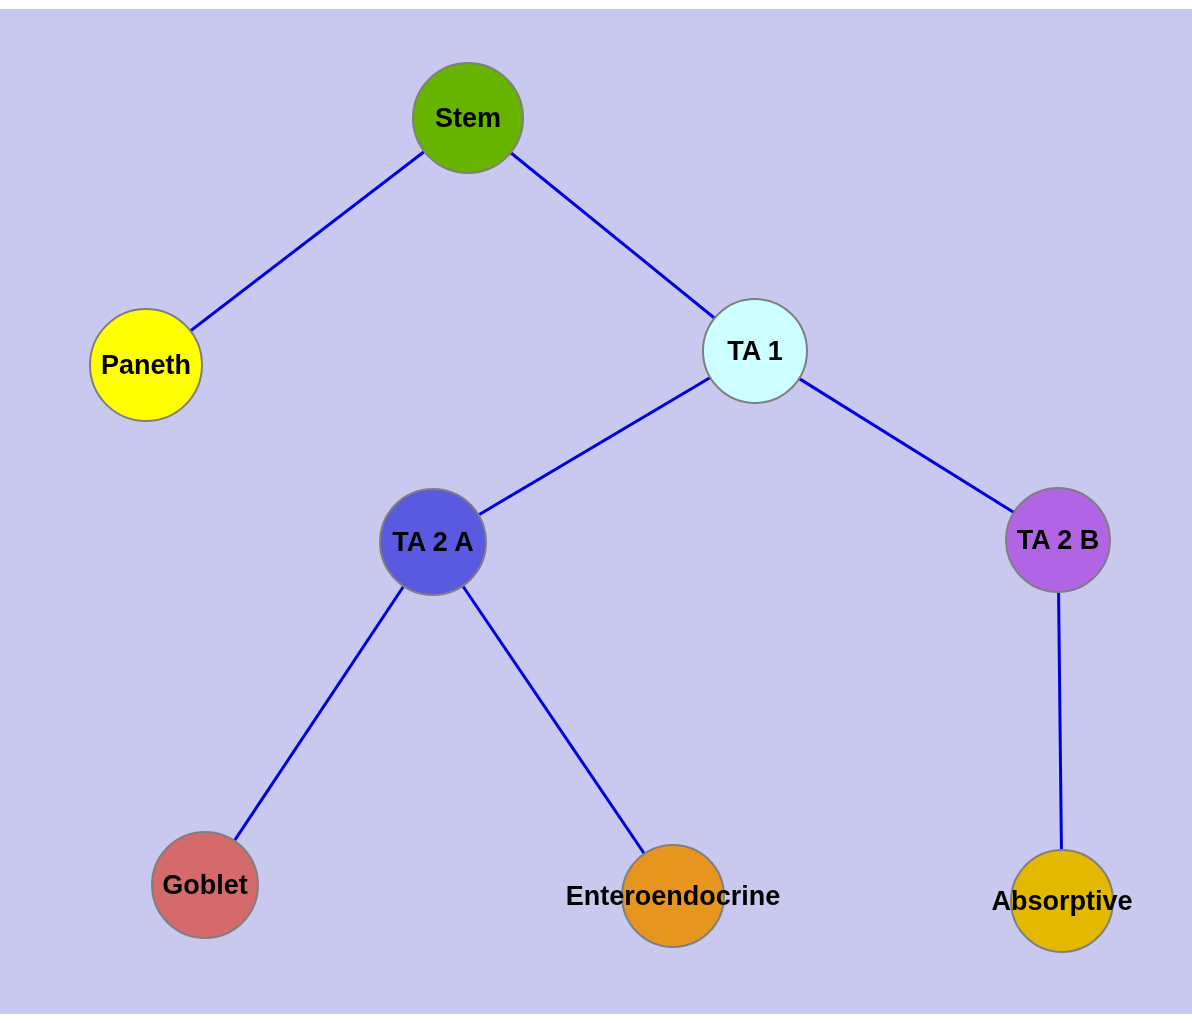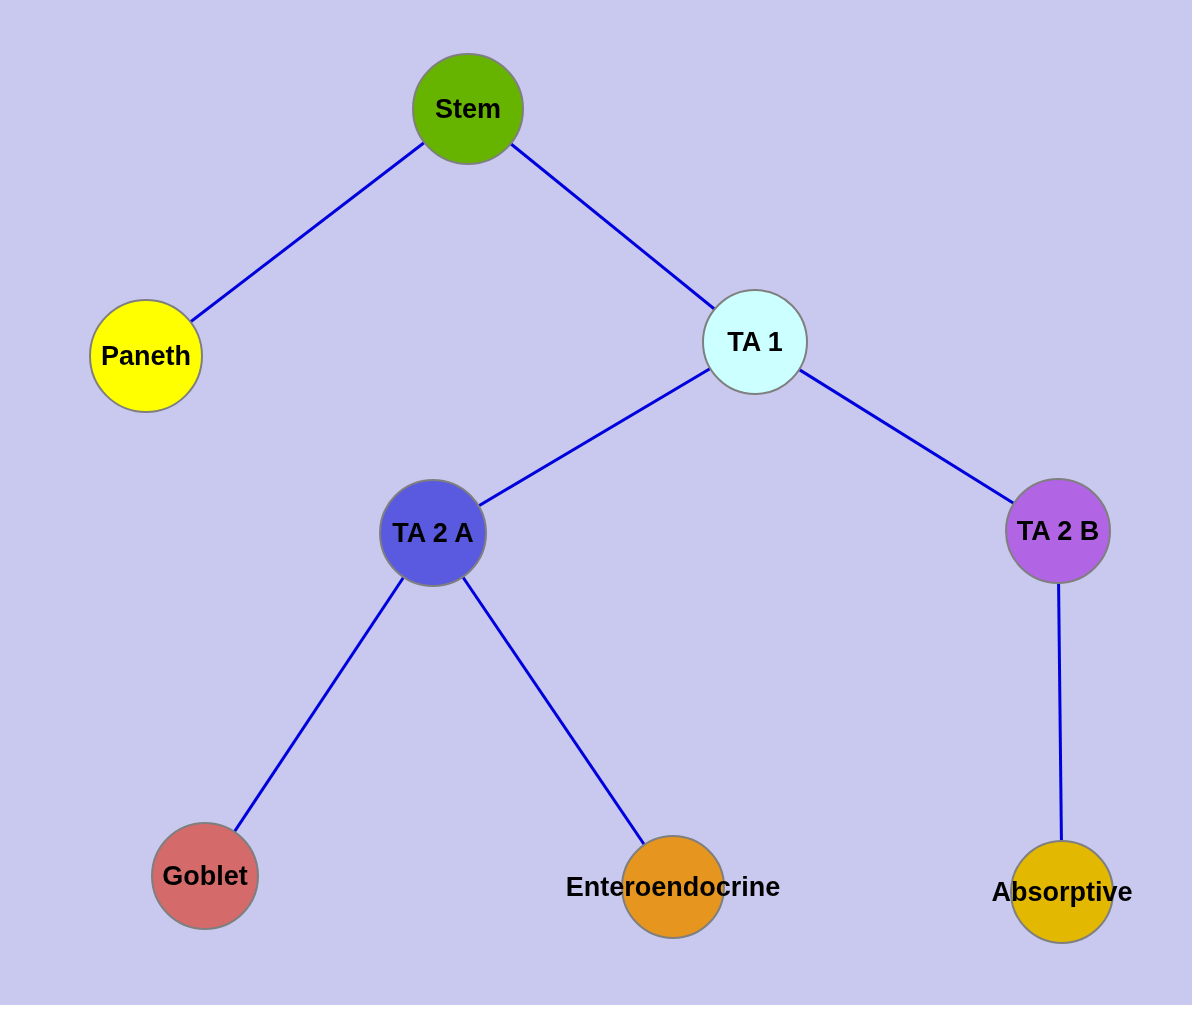--- a/index.html
+++ b/index.html
@@ -8,20 +8,21 @@
     width: 1192px;
     height: 1023px;
     background: #ffffff;
     overflow: hidden;
     font-family: "Liberation Sans", sans-serif;
   }
   #graph-wrap {
     position: relative;
     width: 1192px;
     height: 1005px;
+    margin-top: 9px;
   }
   svg#graph-canvas {
     display: block;
     width: 1192px;
     height: 1005px;
   }
   .edge-line {
     fill: none;
   }
   .node-circle {

